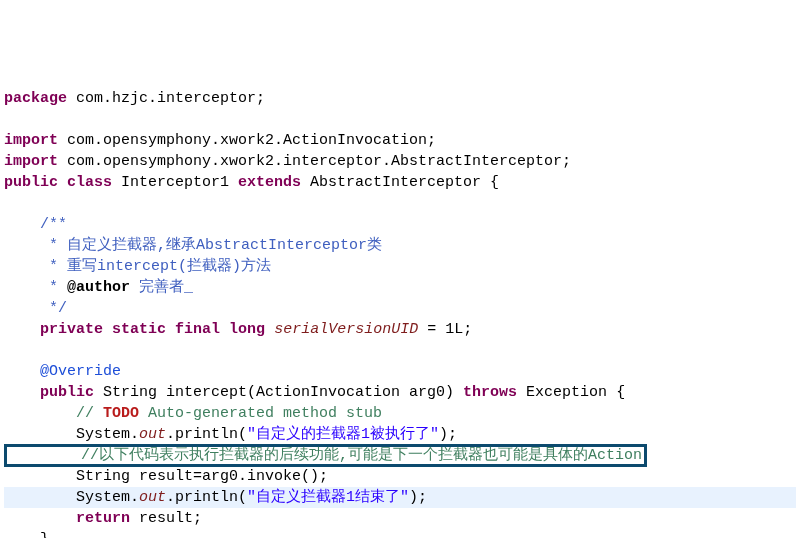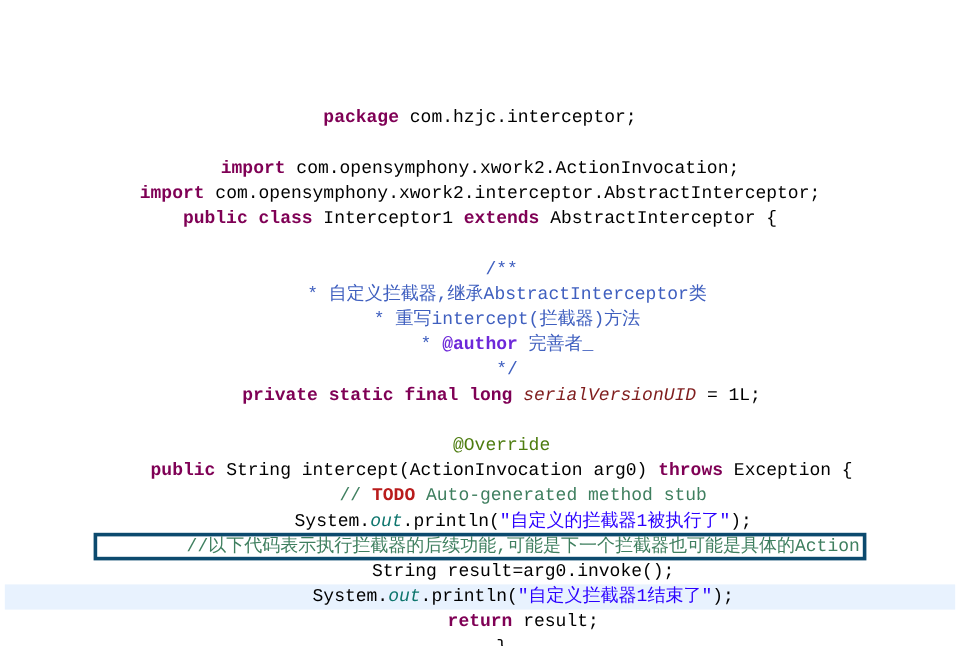--- a/index.html
+++ b/index.html
@@ -7,30 +7,30 @@
     padding: 4px;
     font-family: Consolas, 'Courier New', monospace;
     font-size: 15px;
     line-height: 1.4;
     background: #fff;
     color: #000;
     white-space: pre;
   }
   .kw { color: #7f0055; font-weight: bold; }
   .comment-block { color: #3f5fbf; }
-  .comment-tag { color: #6d28d9; font-weight: bold; }
+  .comment-tag { color: #000000; font-weight: bold; }
   .comment-line { color: #3f7f5f; }
   .todo { color: #b91c1c; font-weight: bold; }
   .static-field { color: #7f1d1d; font-style: italic; }
-  .static-call { color: #0f766e; font-style: italic; }
+  .static-call { color: #7f1d1d; font-style: italic; }
   .str { color: #2a00ff; }
-  .ann { color: #4d7c0f; }
+  .ann { color: #1d4ed8; }
   .hl-line { background: #e8f2fe; display: inline-block; width: 100%; }
   .boxed { border: 3px solid #0c4a6e; padding: 0 2px; }
-  .line { display: block; text-align: center; }
+  .line { display: block; }
 </style>
 </head>
 <body>
 
 
 
 <div><span class="line"><span class="kw">package</span><span> com.hzjc.interceptor;</span></span><span class="line"> </span><span class="line"><span class="kw">import</span><span> com.opensymphony.xwork2.ActionInvocation;</span></span><span class="line"><span class="kw">import</span><span> com.opensymphony.xwork2.interceptor.AbstractInterceptor;</span></span><span class="line"><span class="kw">public</span> <span class="kw">class</span><span> Interceptor1 </span><span class="kw">extends</span><span> AbstractInterceptor {</span></span><span class="line"> </span><span class="line comment-block">    /**</span><span class="line comment-block">     * 自定义拦截器,继承AbstractInterceptor类</span><span class="line comment-block">     * 重写intercept(拦截器)方法</span><span class="line"><span class="comment-block">     * </span><span class="comment-tag">@author</span><span class="comment-block"> 完善者_</span></span><span class="line comment-block">     */</span><span class="line">    <span class="kw">private</span> <span class="kw">static</span> <span class="kw">final</span> <span class="kw">long</span> <span class="static-field">serialVersionUID</span><span> = 1L;</span></span><span class="line"> </span><span class="line ann">    @Override</span><span class="line">    <span class="kw">public</span><span> String intercept(ActionInvocation arg0) </span><span class="kw">throws</span><span> Exception {</span></span><span class="line"><span class="comment-line">        // </span><span class="todo">TODO</span><span class="comment-line"> Auto-generated method stub</span></span><span class="line"><span>        System.</span><span class="static-call">out</span><span>.println(</span><span class="str">"自定义的拦截器1被执行了"</span><span>);</span></span><span class="line"><span class="comment-line boxed">        //以下代码表示执行拦截器的后续功能,可能是下一个拦截器也可能是具体的Action</span></span><span class="line">        String result=arg0.invoke();</span><span class="line hl-line"><span>        System.</span><span class="static-call">out</span><span>.println(</span><span class="str">"自定义拦截器1结束了"</span><span>);</span></span><span class="line">        <span class="kw">return</span><span> result;</span></span><span class="line">    }</span></div>
 
 
 

